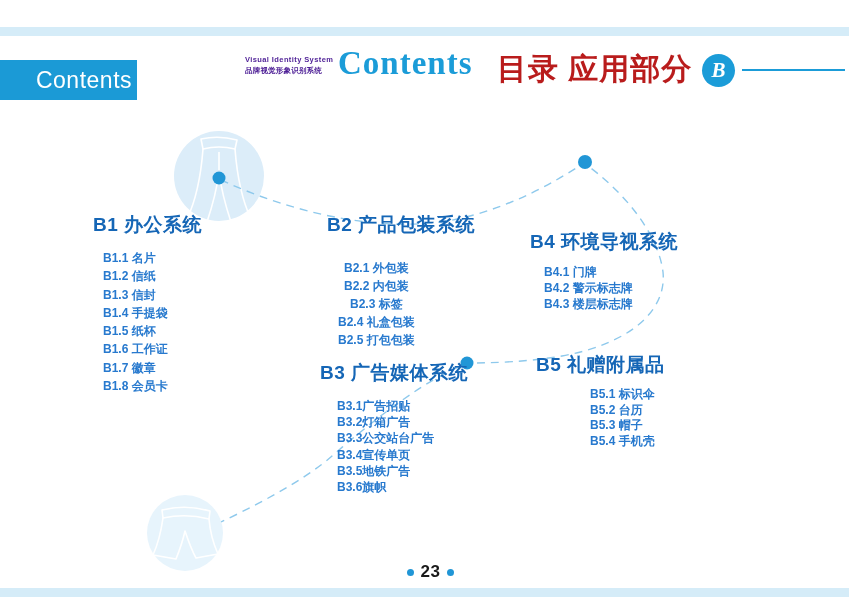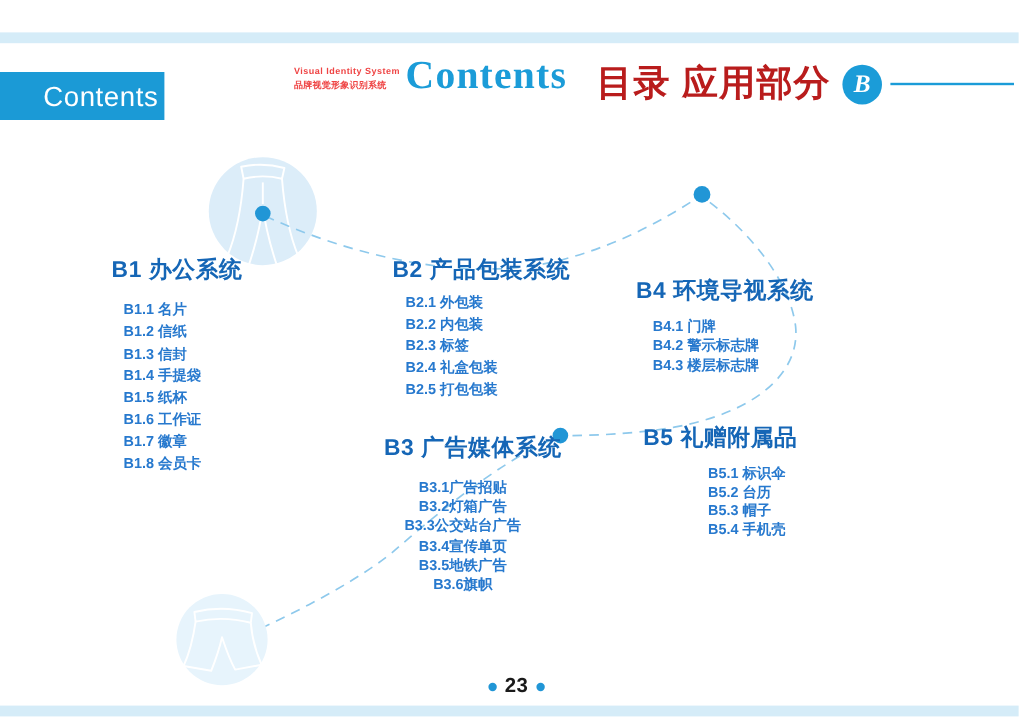--- a/index.html
+++ b/index.html
@@ -17,42 +17,42 @@
   
   .contents-tab{
     left:0;top:60px;width:137px;height:40px;background:#1b9ad6;
     display:flex;align-items:center;justify-content:center;padding-left:36px;
     box-sizing:border-box;
   }
   .contents-tab .lbl{color:#ffffff;font-size:23px;letter-spacing:.5px;}
   .contents-tab .tab-dot{width:4px;height:4px;border-radius:50%;background:#ffffff;margin:-16px 0 0 5px;}
 
   
-  .vi-block{left:245px;top:55px;color:#ef4444;line-height:9.5px;}
+  .vi-block{left:245px;top:55px;color:#4c1d95;line-height:9.5px;}
   .vi-en{font-size:7.5px;font-weight:bold;letter-spacing:.4px;white-space:nowrap;}
   .vi-cn{font-size:7.5px;font-weight:bold;letter-spacing:.2px;white-space:nowrap;margin-top:1px;}
   .title-en{left:338px;top:45px;font-family:"Liberation Serif",serif;font-weight:bold;
     font-size:33px;color:#1b9cd8;letter-spacing:1px;}
   .title-cn{left:497px;top:49px;font-size:30px;font-weight:bold;color:#b91c1c;letter-spacing:1px;white-space:nowrap;}
   .logo-circle{left:702px;top:54px;width:33px;height:33px;border-radius:50%;background:#1b9cd8;
     display:flex;align-items:center;justify-content:center;}
   .logo-circle span{color:#fff;font-family:"Liberation Serif",serif;font-style:italic;font-weight:bold;font-size:21px;}
   .header-rule{left:742px;top:69px;width:103px;height:2px;background:#1b9cd8;}
 
   
   .deco{left:0;top:0;width:849px;height:600px;}
 
   
   .sec-title{font-size:19px;font-weight:bold;color:#1566b6;letter-spacing:.5px;white-space:nowrap;margin:0;}
   .sec-items{list-style:none;margin:0;padding:0;}
   .sec-items li{font-size:12px;font-weight:bold;color:#2779ce;white-space:nowrap;}
   .t-b1{left:93px;top:212px;}  .i-b1{left:103px;top:250px;} .i-b1 li{height:18.3px;}
-  .t-b2{left:327px;top:212px;} .i-b2{left:338px;top:244px;} .i-b2 li{height:18px;}
+  .t-b2{left:327px;top:212px;} .i-b2{left:338px;top:260px;text-align:center;} .i-b2 li{height:18px;}
   .t-b4{left:530px;top:229px;} .i-b4{left:544px;top:264px;} .i-b4 li{height:16px;}
-  .t-b3{left:320px;top:360px;} .i-b3{left:337px;top:398px;} .i-b3 li{height:16.2px;text-align:center;}
+  .t-b3{left:320px;top:360px;} .i-b3{left:337px;top:398px;} .i-b3 li{height:16.2px;}
   .t-b5{left:536px;top:352px;} .i-b5{left:545px;top:386px;} .i-b5 li{height:15.6px;padding-left:45px;}
 
   
   .page-number-row{left:0;right:0;top:562px;display:flex;align-items:center;justify-content:center;
     gap:7px;transform:translateX(6px);}
   .pn-dot{width:7px;height:7px;border-radius:50%;background:#2196d6;}
   .pn-num{font-size:17px;color:#1a1a1a;font-weight:600;letter-spacing:.5px;}
 </style>
 </head>
 <body>

